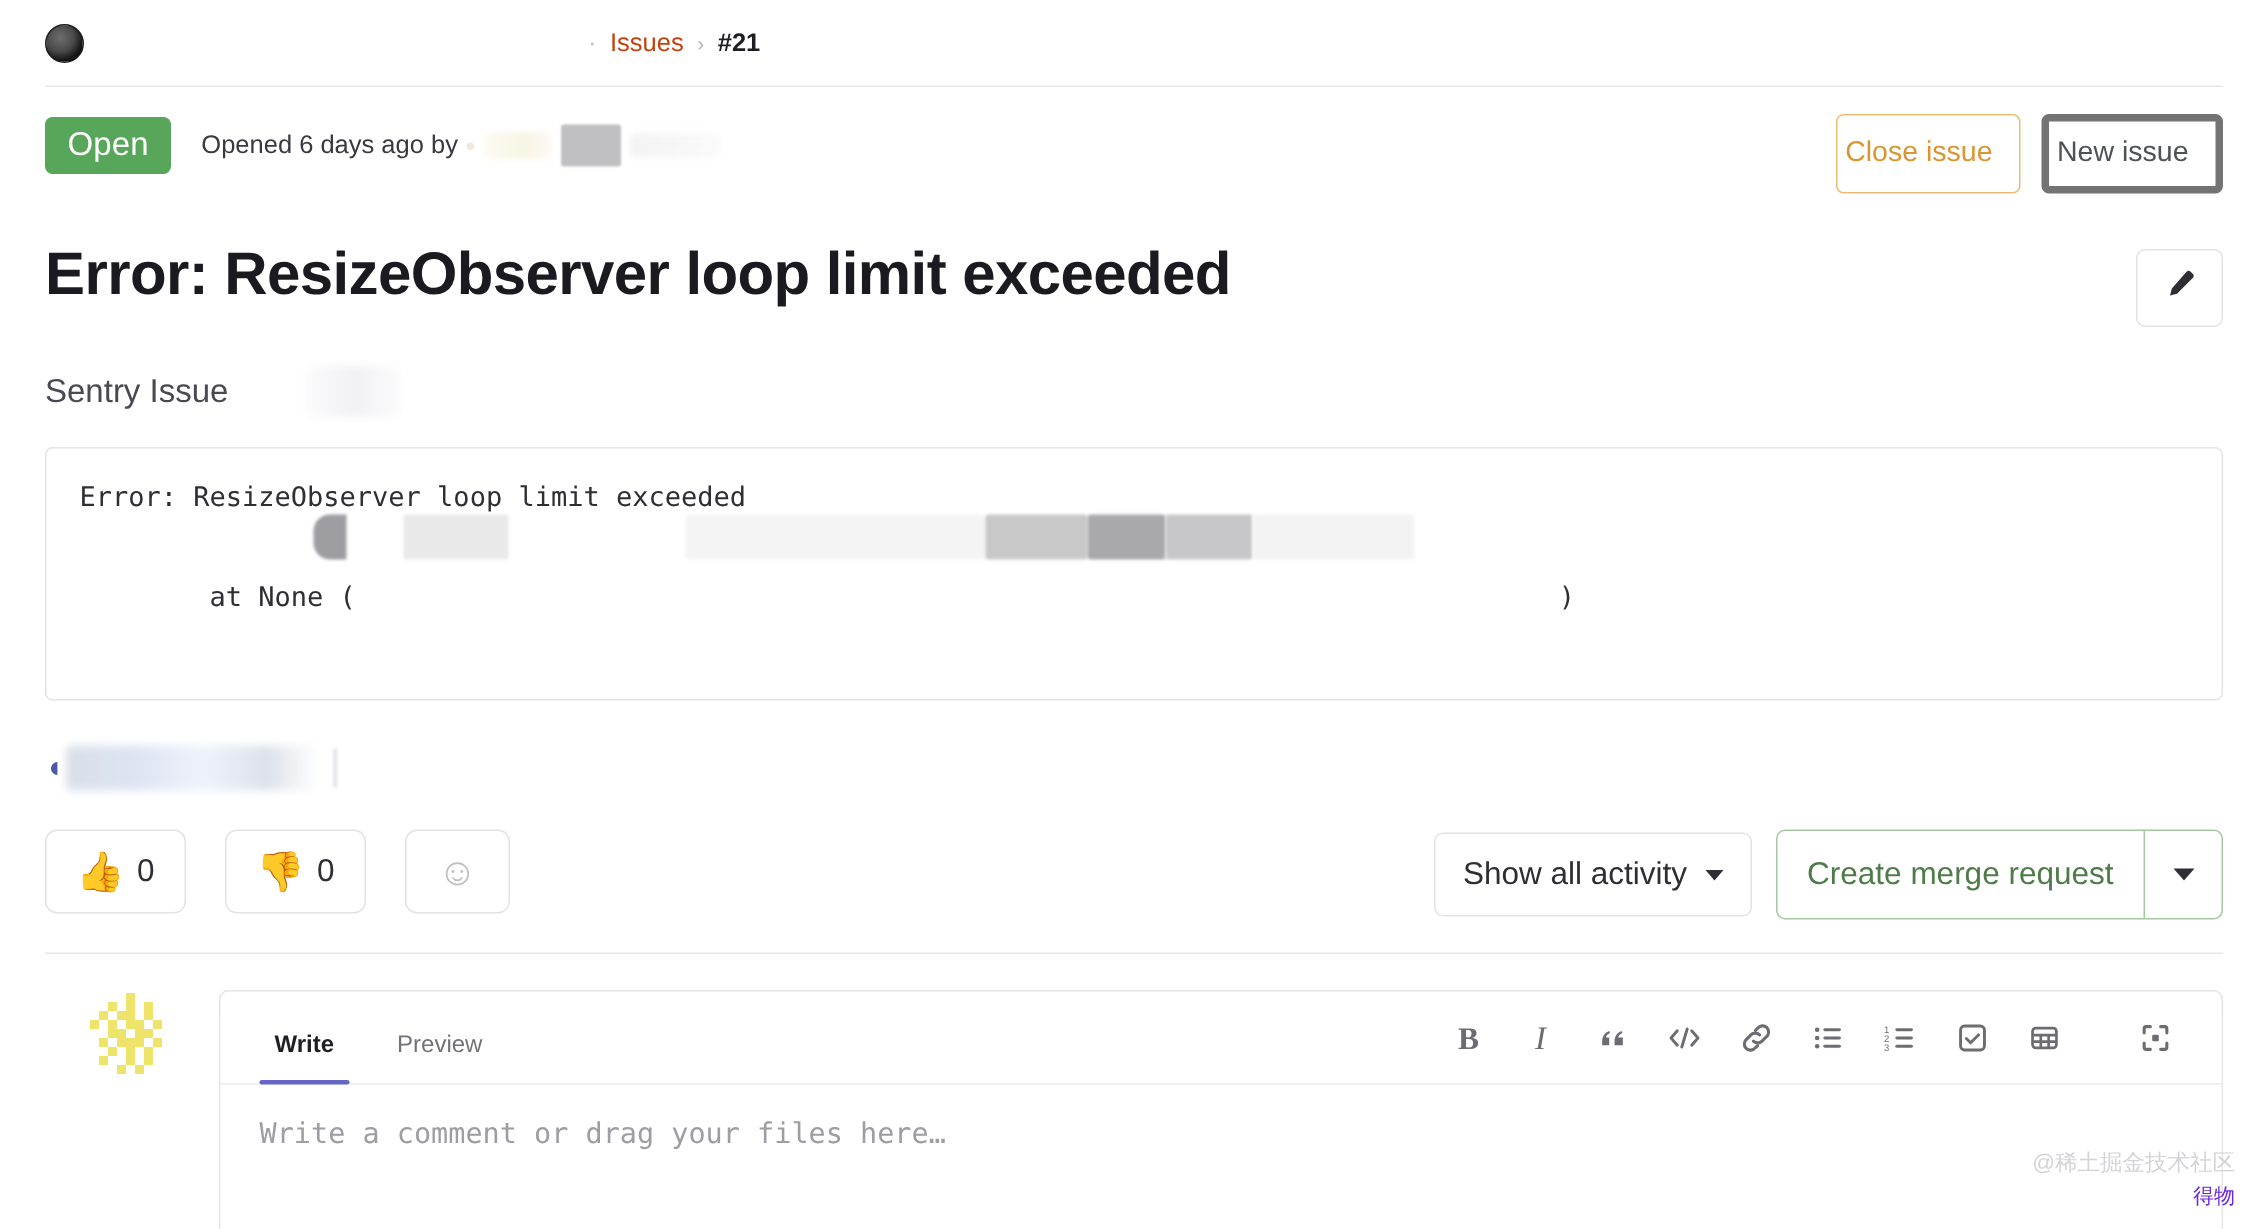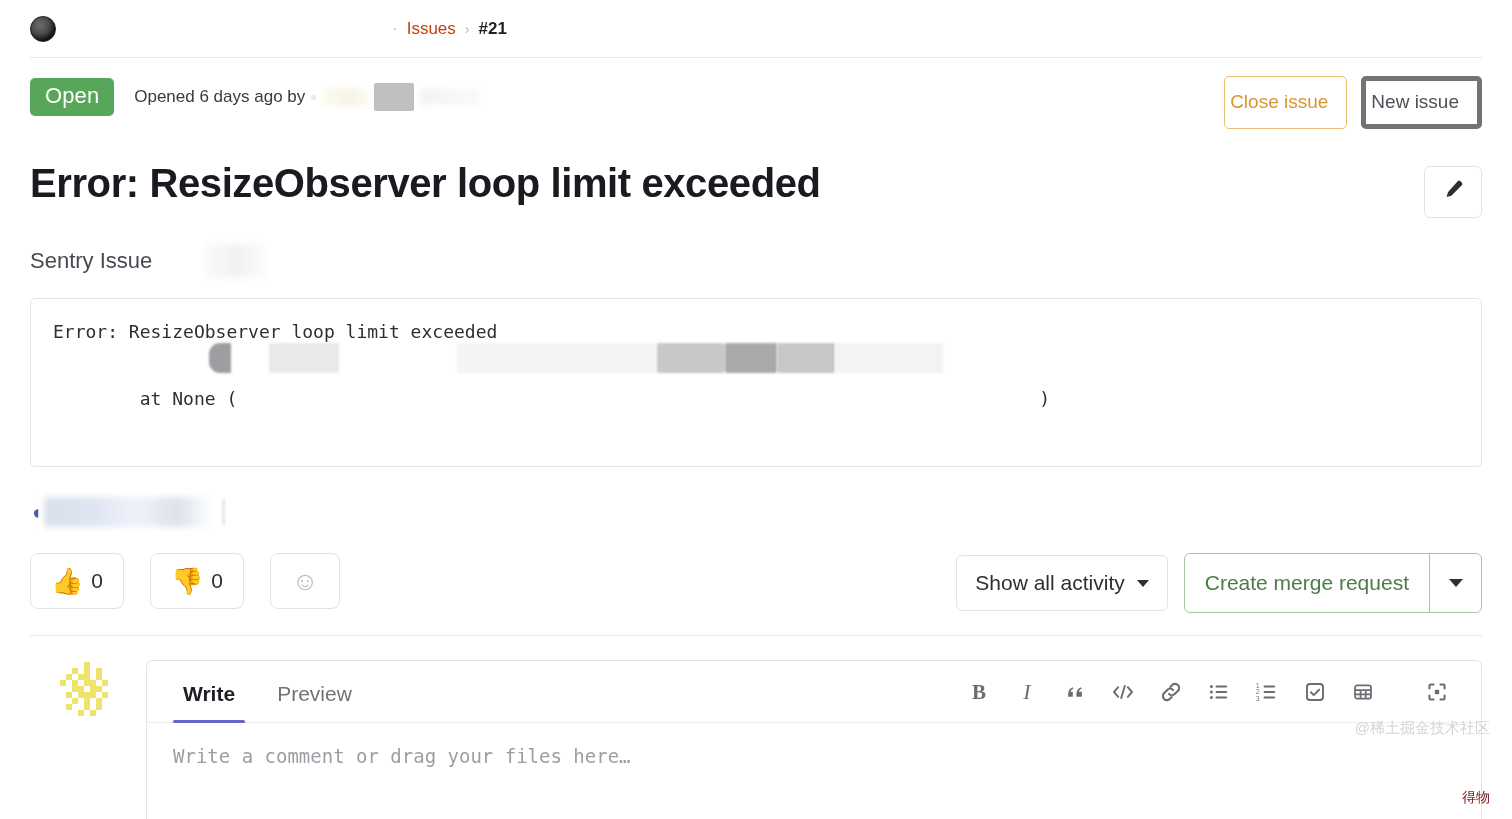--- a/index.html
+++ b/index.html
@@ -286,21 +286,21 @@
   }
   .cb-header {
     display: flex;
     align-items: flex-end;
     border-bottom: 1px solid #ededf0;
     height: 62px;
     padding: 0 16px 0 26px;
     position: relative;
   }
   .tab {
-    font-size: 21px;
+    font-size: 16px;
     padding: 0 10px 16px 10px;
     margin-right: 22px;
     cursor: pointer;
     position: relative;
     color: #737278;
   }
   .tab.active { color: #1f1e24; font-weight: 700; }
   .tab.active::after {
     content: "";
     position: absolute;
@@ -335,21 +335,21 @@
   .watermark {
     position: absolute;
     right: 22px;
     bottom: 12px;
     text-align: right;
     color: #d4d4d8;
     font-size: 15px;
     line-height: 1.45;
     user-select: none;
   }
-  .watermark .w2 { font-size: 14px; color: #7f1d1d; margin-top: 48px; }
+  .watermark .w2 { font-size: 14px; color: #6d28d9; }
 </style>
 </head>
 <body>
 
 <div class="page">
 
   <div class="breadcrumb-bar">
     <div class="bc-avatar"></div>
     <div class="bc-list">
       <span class="bc-dot">·</span>

